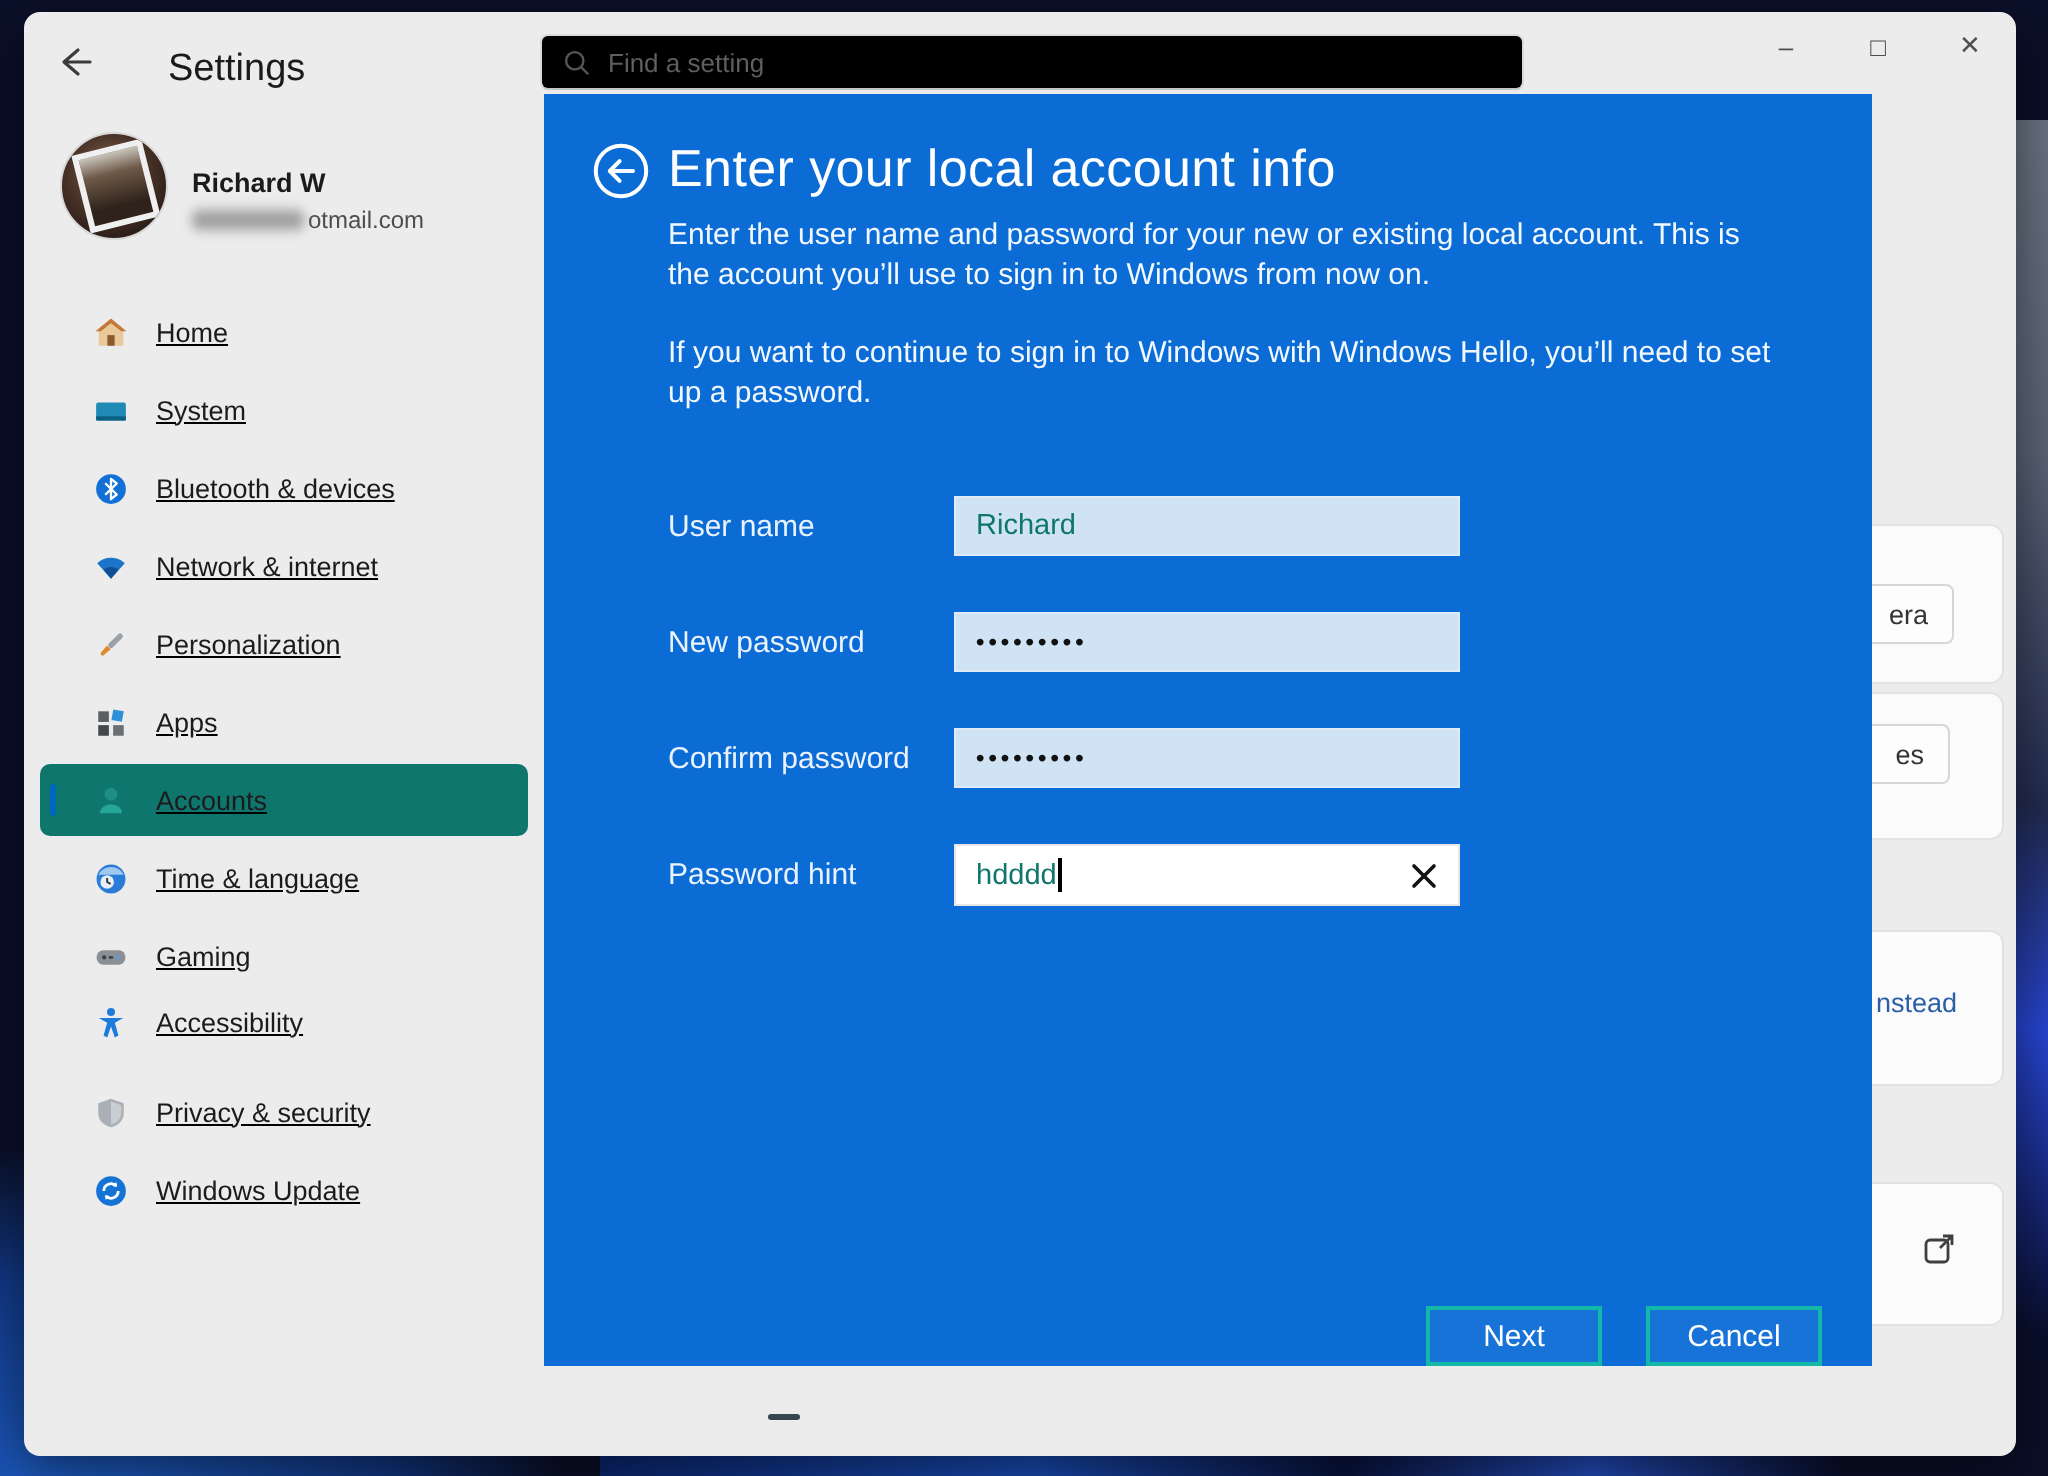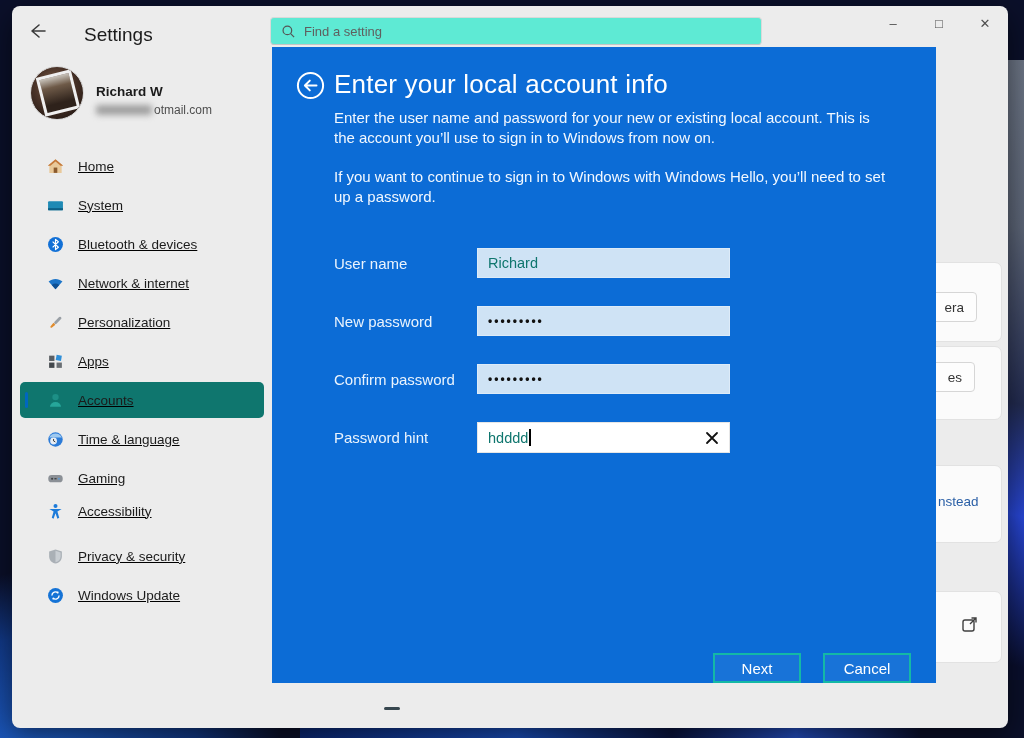--- a/index.html
+++ b/index.html
@@ -22,21 +22,21 @@
     position:absolute; left:12px; top:6px; width:996px; height:722px;
     background:#ececec; border-radius:8px; overflow:hidden;
     box-shadow:0 10px 30px rgba(0,0,0,.55);
   }
 
   
   .tb-back { position:absolute; left:16px; top:16px; width:20px; height:18px; color:#3b3b3b; }
   .tb-title { position:absolute; left:50px; top:18px; font-size:19px; color:#1b1b1b;margin-left:22px; }
   .search-box {
     position:absolute; left:258px; top:11px; width:492px; height:28px;
-    background:#5eead4; border:1px solid #d9d9d9; border-bottom-color:#c6c6c6;
+    background:#000000; border:1px solid #d9d9d9; border-bottom-color:#c6c6c6;
     border-radius:4px; display:flex; align-items:center; padding:0 10px; gap:8px;
   }
   .search-box .ph { font-size:13px; color:#5f5f5f; }
   .win-controls { position:absolute; right:0; top:0; height:34px; display:flex; }
   .win-controls .ctl { width:46px; height:34px; display:flex; align-items:center; justify-content:center;
     color:#4f4f4f; font-size:13px; }
 
   
   .avatar {
     position:absolute; left:18px; top:60px; width:54px; height:54px; border-radius:50%;

